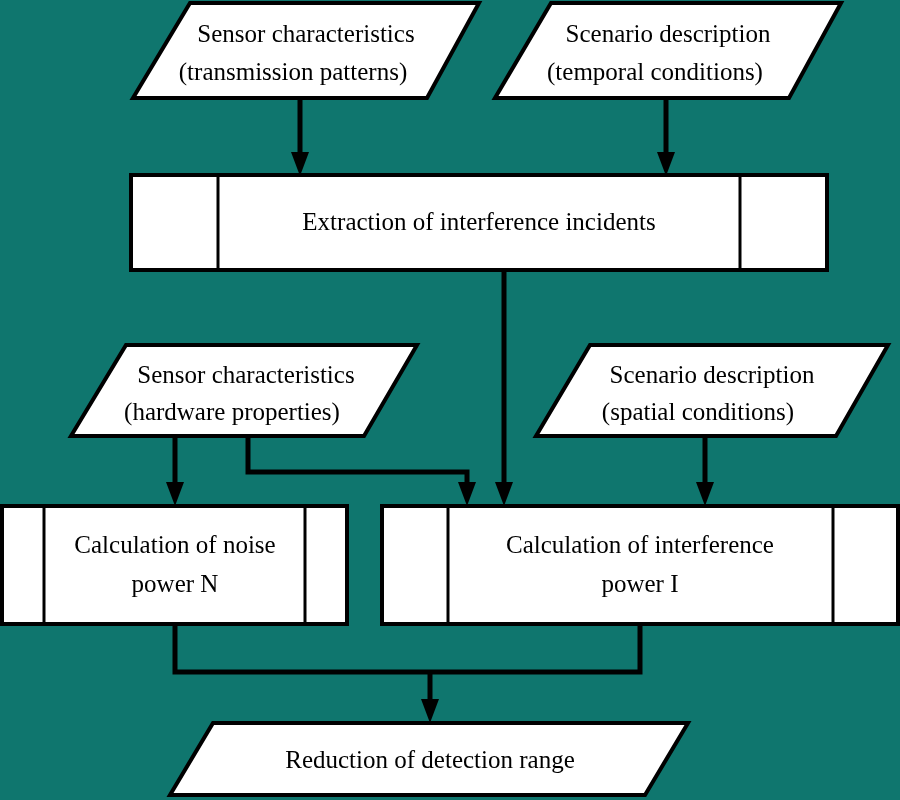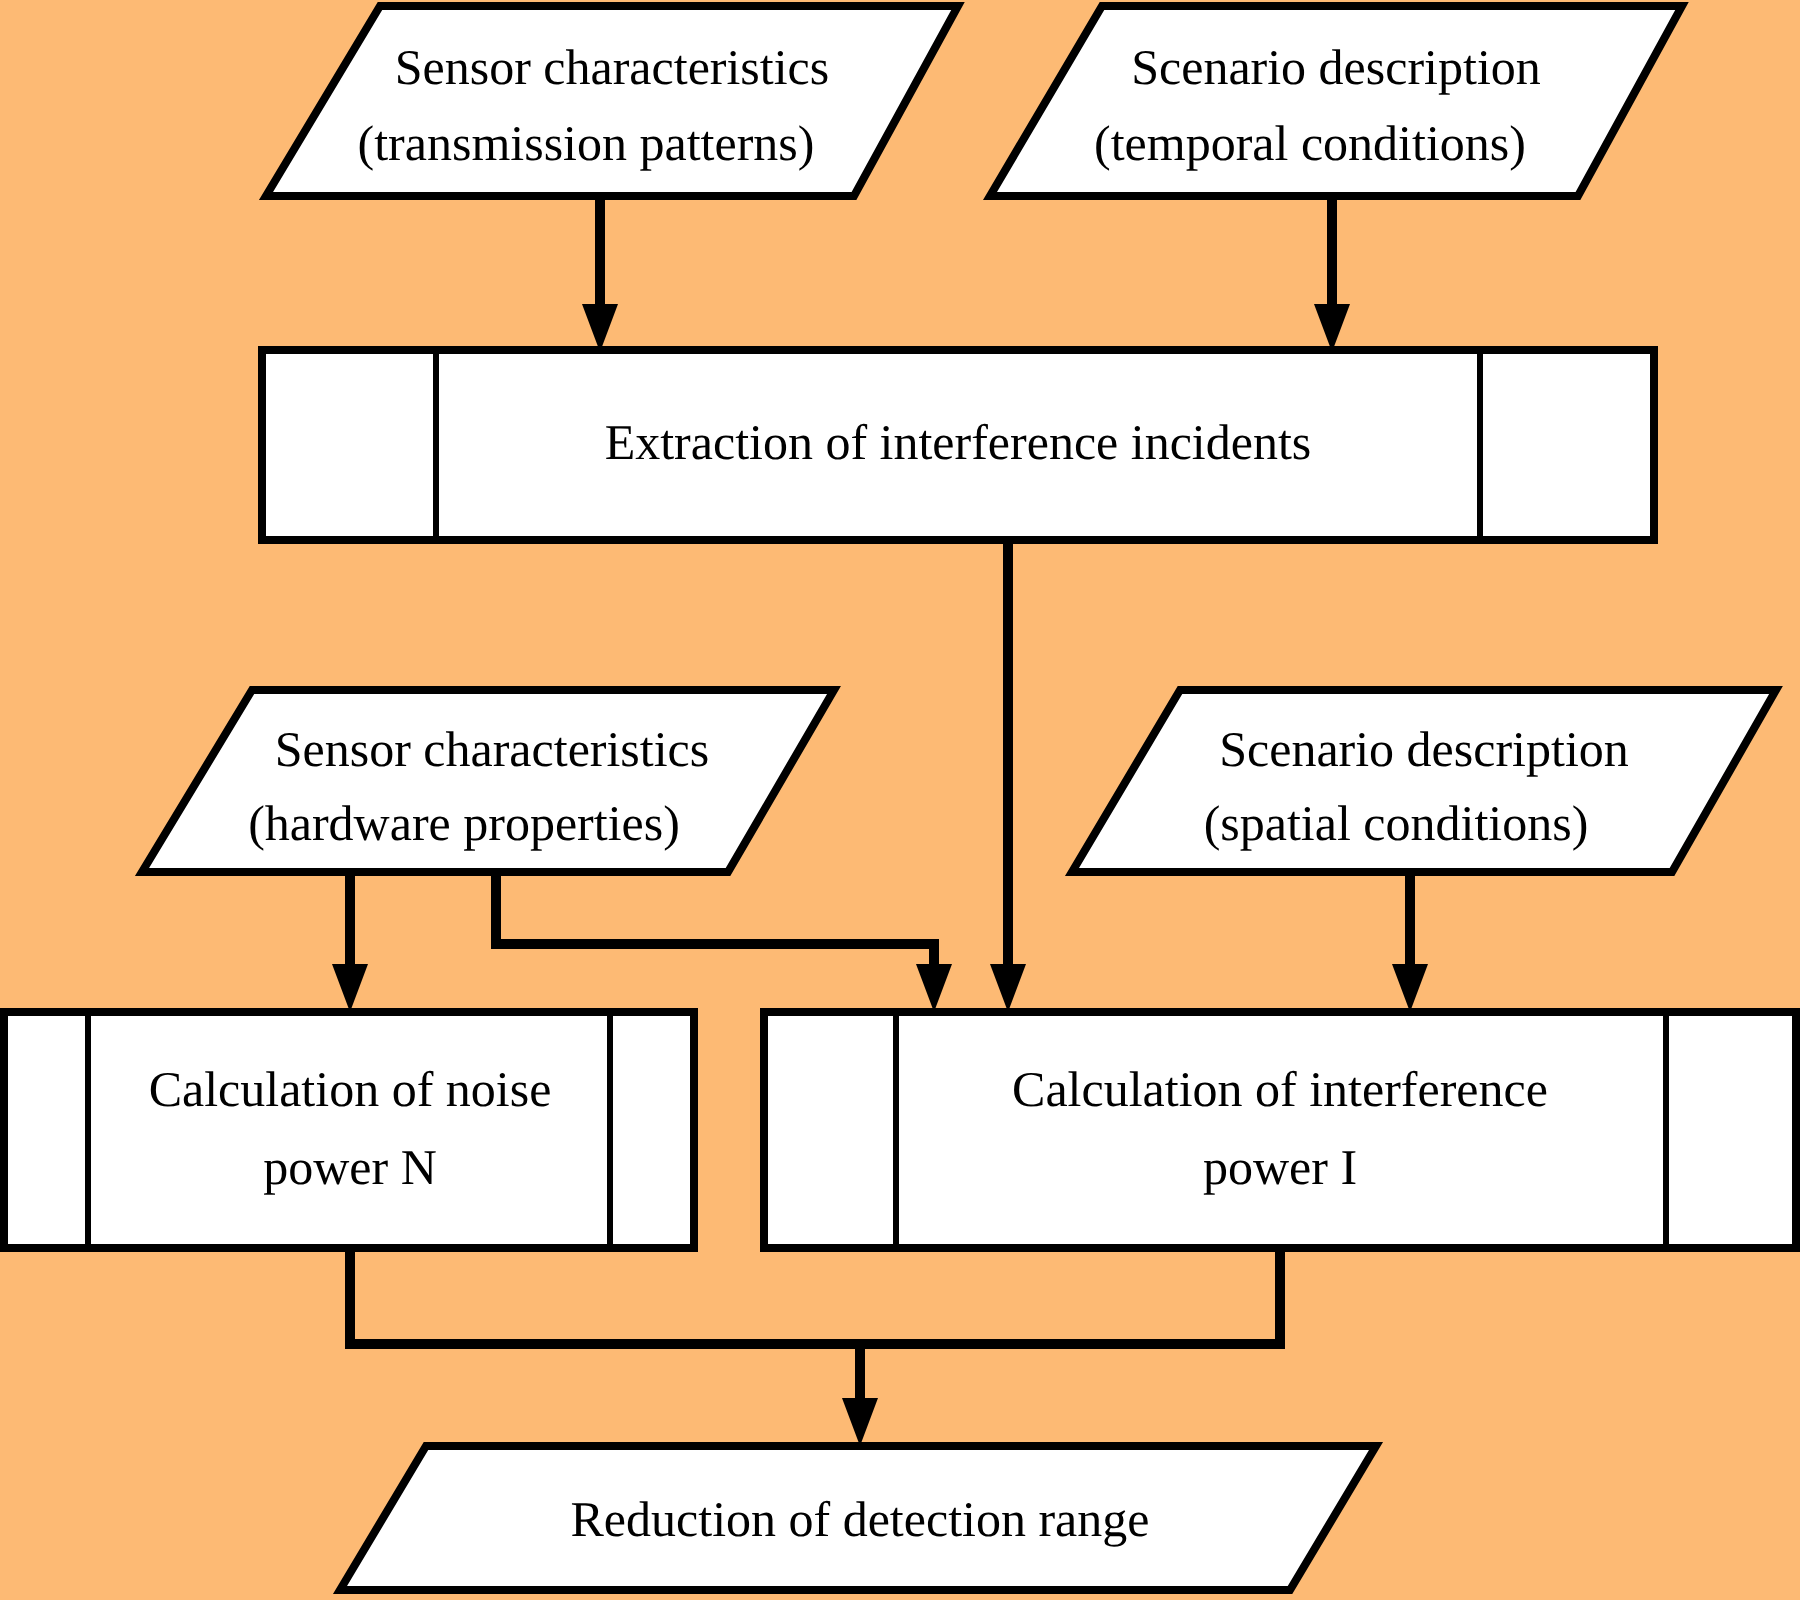--- a/index.html
+++ b/index.html
@@ -11,21 +11,21 @@
   body {
     width: 900px;
     height: 800px;
     overflow: hidden;
     font-family: "Liberation Serif", "DejaVu Serif", serif;
   }
   #flow-root {
     position: relative;
     width: 900px;
     height: 800px;
-    background: #fdba74;
+    background: #0f766e;
   }
   svg#flow-svg {
     display: block;
     width: 900px;
     height: 800px;
   }
   .shape-outline {
     fill: #ffffff;
     stroke: #000000;
     stroke-width: 4;

